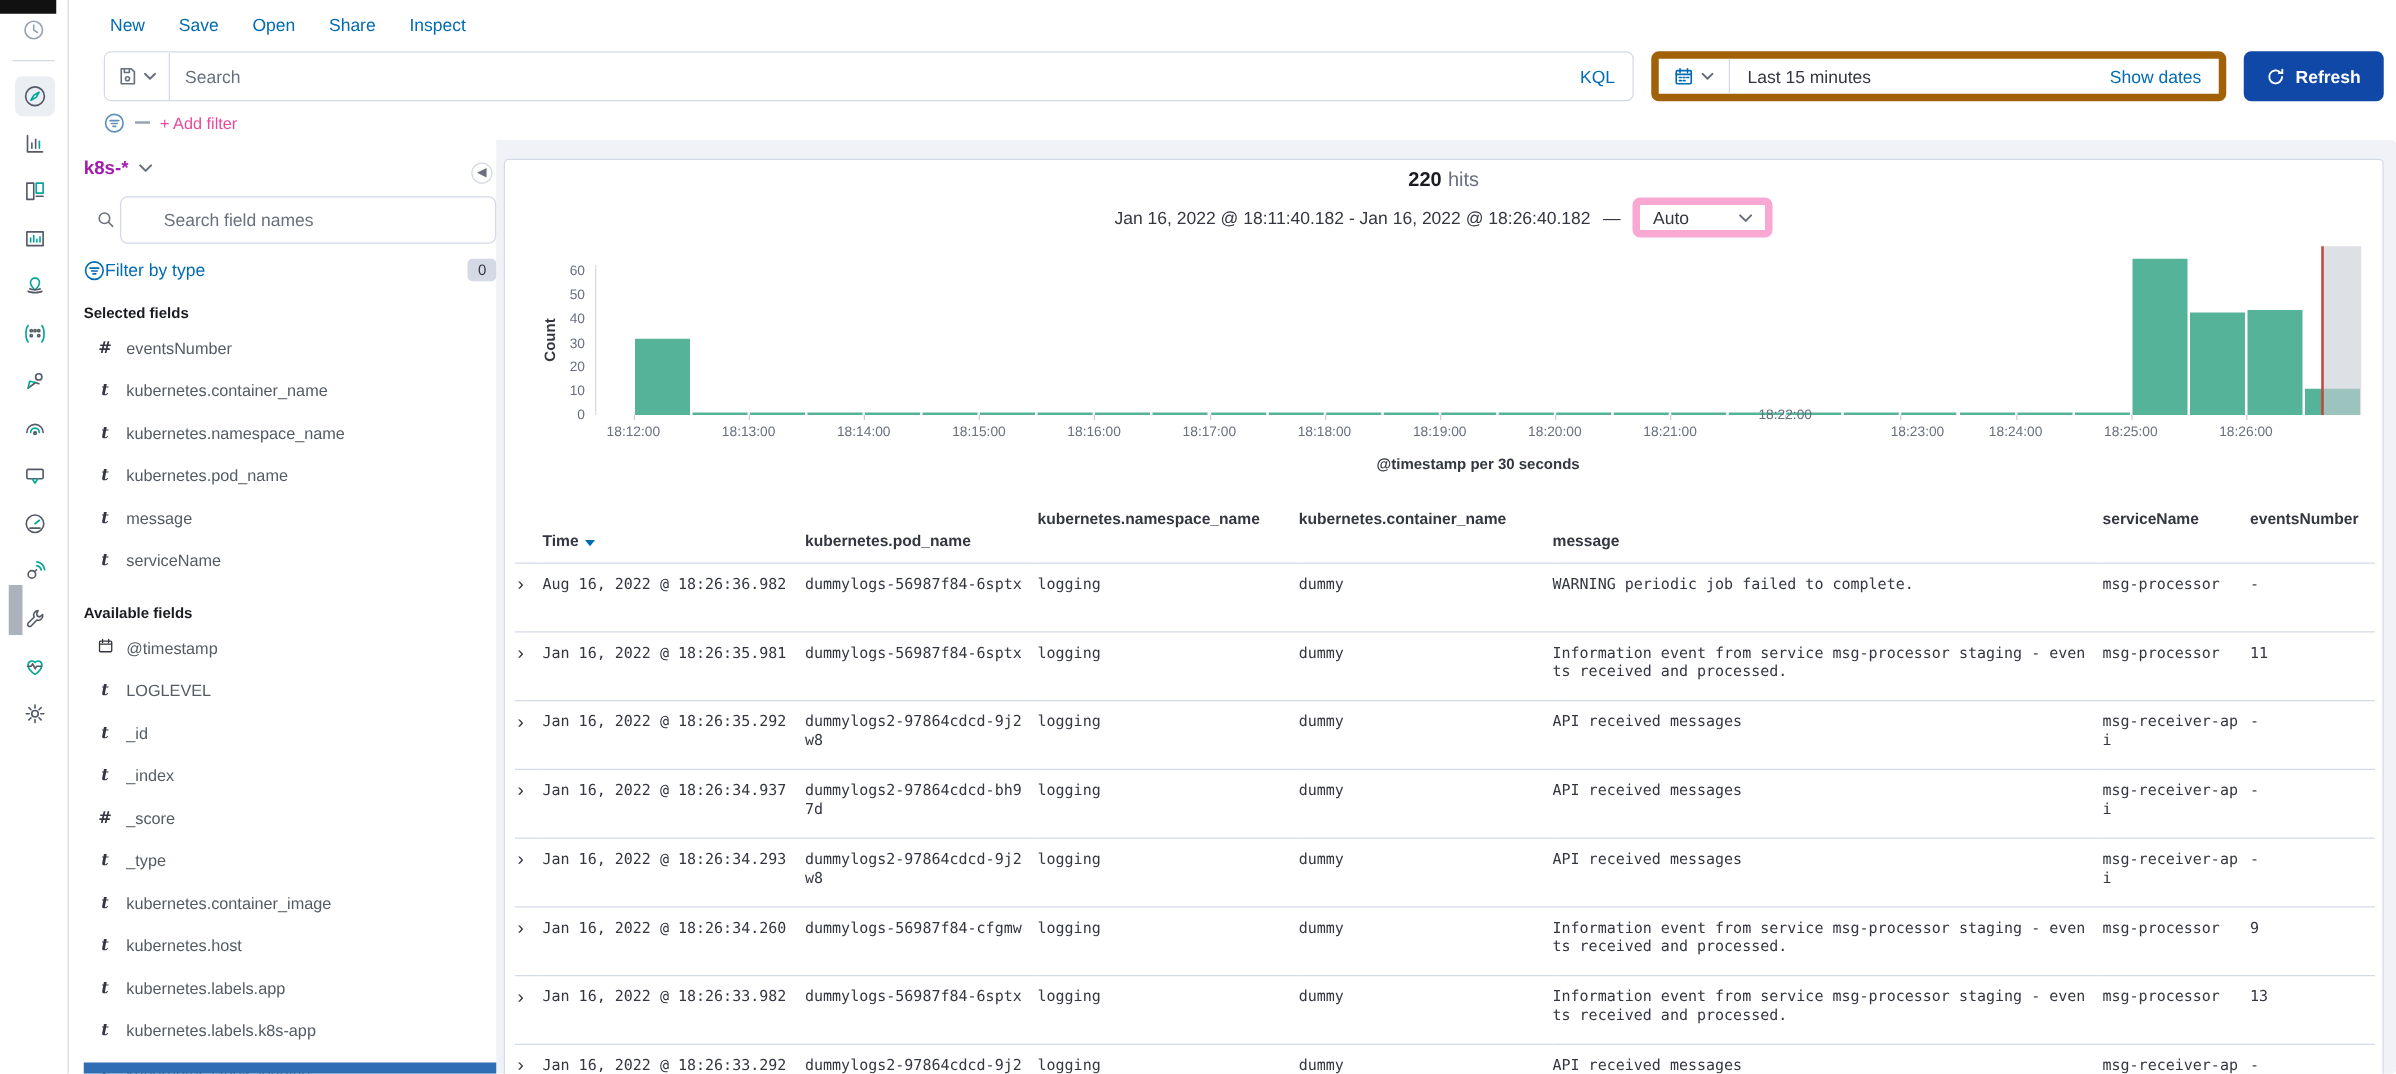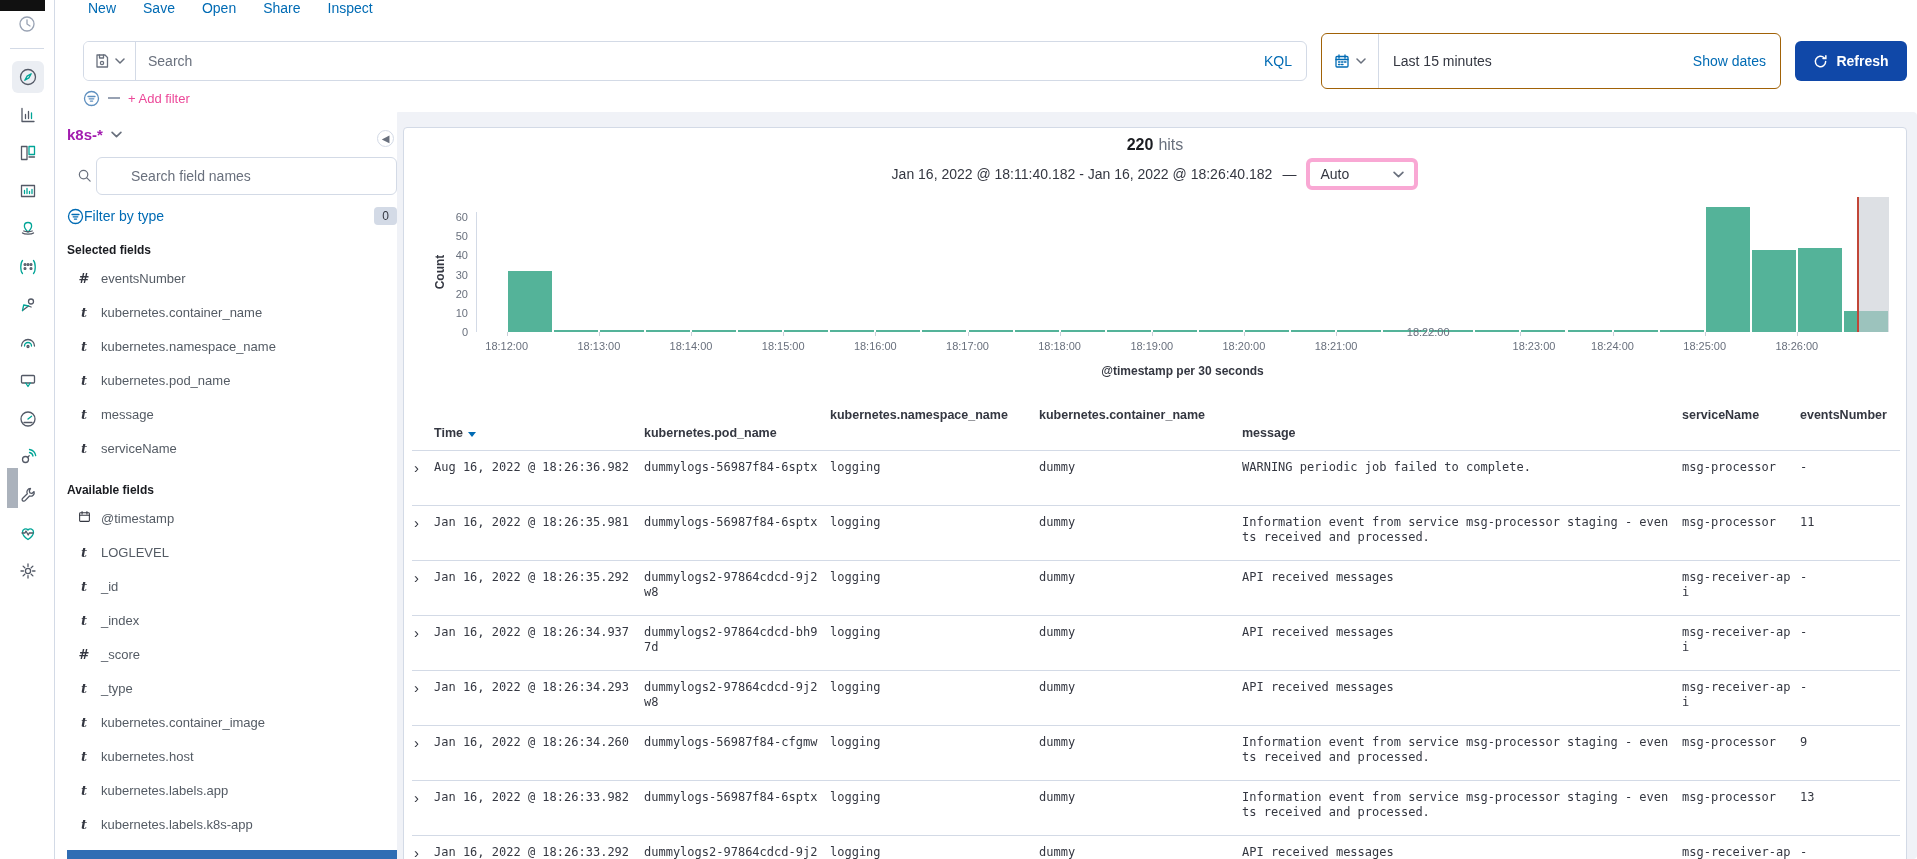--- a/index.html
+++ b/index.html
@@ -16,35 +16,35 @@
   .rail-items { position:absolute; left:0; top:58px; width:55px; }
   .rail-item { width:55px; height:38px; display:flex; align-items:center; justify-content:center; cursor:pointer; }
   .rail-item .pill { width:32px; height:32px; border-radius:6px; display:flex; align-items:center; justify-content:center; }
   .rail-item.active .pill { background:#EBEEF3; }
   .ricon { stroke:#535966; fill:none; stroke-width:1.3; stroke-linecap:round; stroke-linejoin:round; }
   .ricon .t { stroke:#00A597; }
   .rail-scroll-thumb { position:absolute; left:7px; top:468px; width:11px; height:40px; background:#ABB2BC; }
 
   
   .app { position:absolute; left:55px; top:0; width:1862px; height:859px; }
-  .topnav { height:40px; display:flex; padding-left:33px; gap:27px; background:#fff; }
+  .topnav { height:40px; display:flex; align-items:center; padding-left:33px; gap:27px; background:#fff; }
   .topnav a { color:#006BB4; font-size:14px; text-decoration:none; cursor:pointer; }
 
   .searchrow { display:flex; align-items:center; padding-left:28px; height:42px; gap:14px; }
   .querybox { display:flex; align-items:center; flex:0 0 1224px; height:40px;
      border:1px solid #D3DAE6; border-radius:6px; background:#fff; overflow:hidden; }
   .sq-btn { width:52px; height:100%; display:flex; align-items:center; justify-content:center; gap:5px;
      border-right:1px solid #D3DAE6; cursor:pointer; background:#fff; }
   .query-input { flex:1; border:none; outline:none; font-size:14px; padding:0 12px; color:#343741;
      font-family:"Liberation Sans", sans-serif; }
   .query-input::placeholder { color:#69707D; }
   .kql { color:#006BB4; font-size:14px; padding:0 14px; cursor:pointer; }
 
-  .datebox { display:flex; align-items:center; flex:0 0 460px; height:56px;
-     border:1px solid #a16207; border-radius:6px; background:#fff; }
+  .datebox { display:flex; align-items:center; flex:0 0 460px; height:40px;
+     border:6px solid #a16207; border-radius:6px; background:#fff; }
   .cal-btn { display:flex; align-items:center; gap:6px; padding:0 12px; height:100%;
      border-right:1px solid #D3DAE6; cursor:pointer; }
   .daterange { font-size:14px; color:#343741; padding-left:14px; flex:1; }
   .showdates { color:#006BB4; font-size:14px; padding-right:14px; cursor:pointer; white-space:nowrap; }
 
   .refresh-btn { height:40px; min-width:112px; border:none; border-radius:6px; color:#fff;
      font-size:14px; font-weight:700; display:flex; align-items:center; justify-content:center;
      gap:8px; cursor:pointer; font-family:"Liberation Sans", sans-serif; }
 
   .filterrow { display:flex; align-items:center; gap:8px; padding-left:28px; height:28px; margin-top:2px; }
@@ -80,21 +80,21 @@
 
   
   .panel { position:absolute; left:348px; top:15px; width:1504px; height:860px;
      background:#fff; border:1px solid #D3DAE6; border-radius:4px; padding:0 8px; }
   .panel-bg { position:absolute; left:340px; top:0; width:1522px; height:747px; background:#F0F2F7; border-radius:4px; }
   .hits-row { text-align:center; margin-top:8px; font-size:16px; }
   .hits-count { font-weight:700; color:#1A1C21; }
   .hits-label { color:#69707D; margin-left:5px; }
   .range-row { display:flex; align-items:center; justify-content:center; gap:10px; margin-top:4px; }
   .range-text { font-size:14px; color:#343741; }
-  .interval-select { width:112px; height:32px; border:4px solid #f9a8d4; border-radius:6px;
+  .interval-select { width:112px; height:32px; border:6px solid #f9a8d4; border-radius:6px;
      display:flex; align-items:center; justify-content:space-between; padding:0 10px;
      font-size:14px; color:#343741; cursor:pointer; background:#fff; }
 
   .chart-wrap { position:relative; height:190px; margin-top:4px; }
   .ylab { position:absolute; font-size:12px; font-weight:700; color:#343741;
       width:100px; text-align:center; transform:rotate(-90deg); }
   .ytick { position:absolute; font-size:11px; color:#69707D; width:28px; text-align:right; }
   .yaxis-line { position:absolute; width:1px; background:#D3DAE6; }
   .bar { position:absolute; }
   .xtick-mark { position:absolute; width:1px; height:4px; background:#C9CFD9; }

